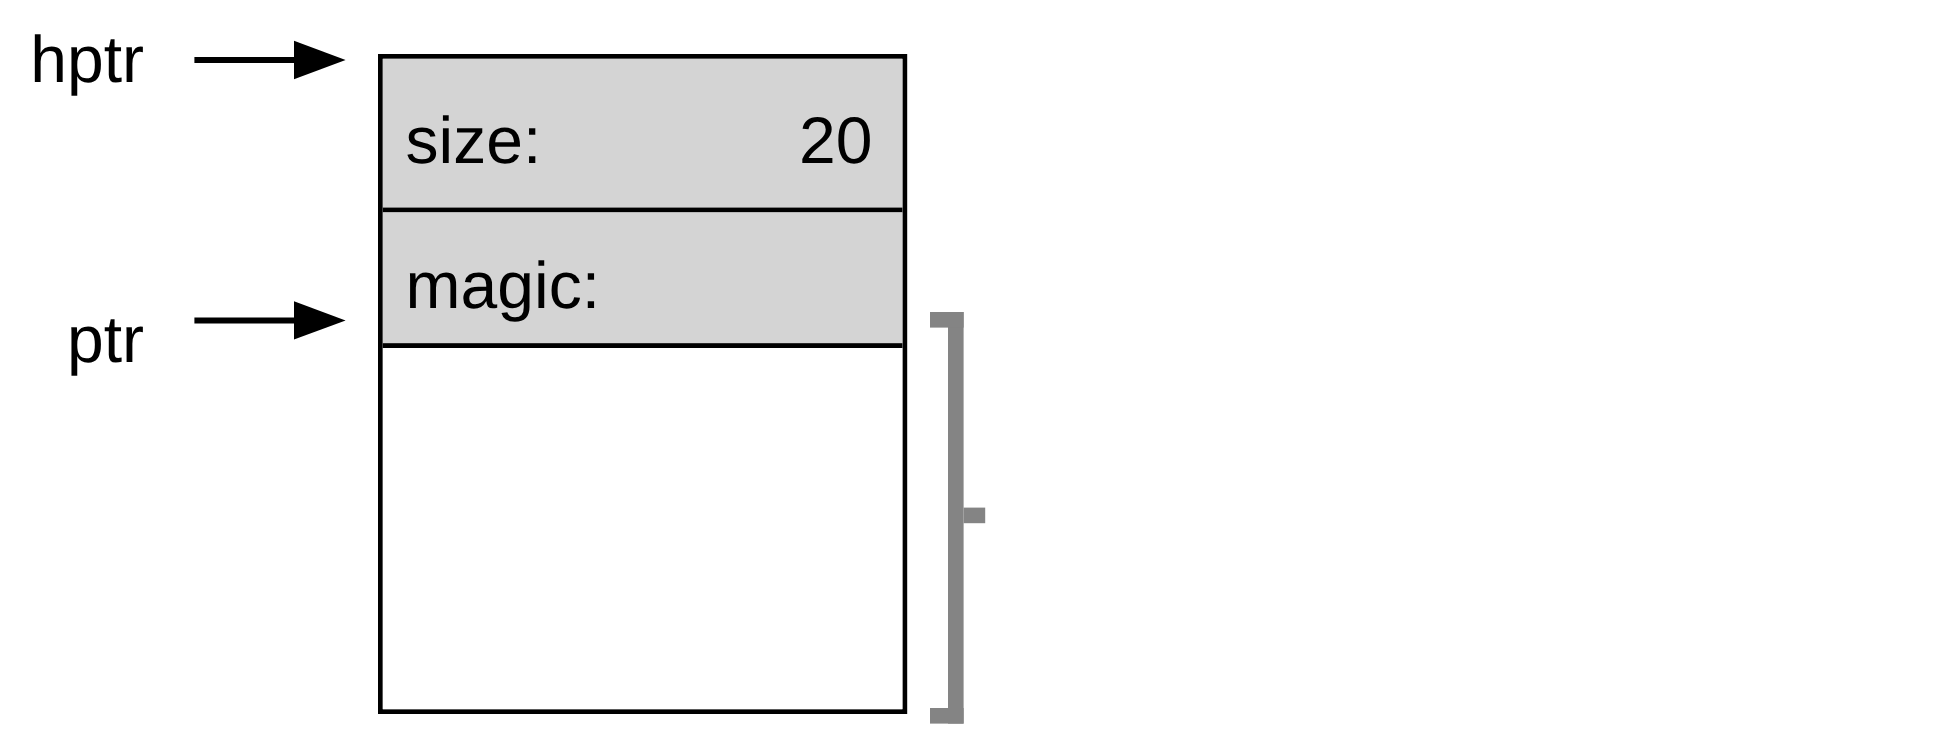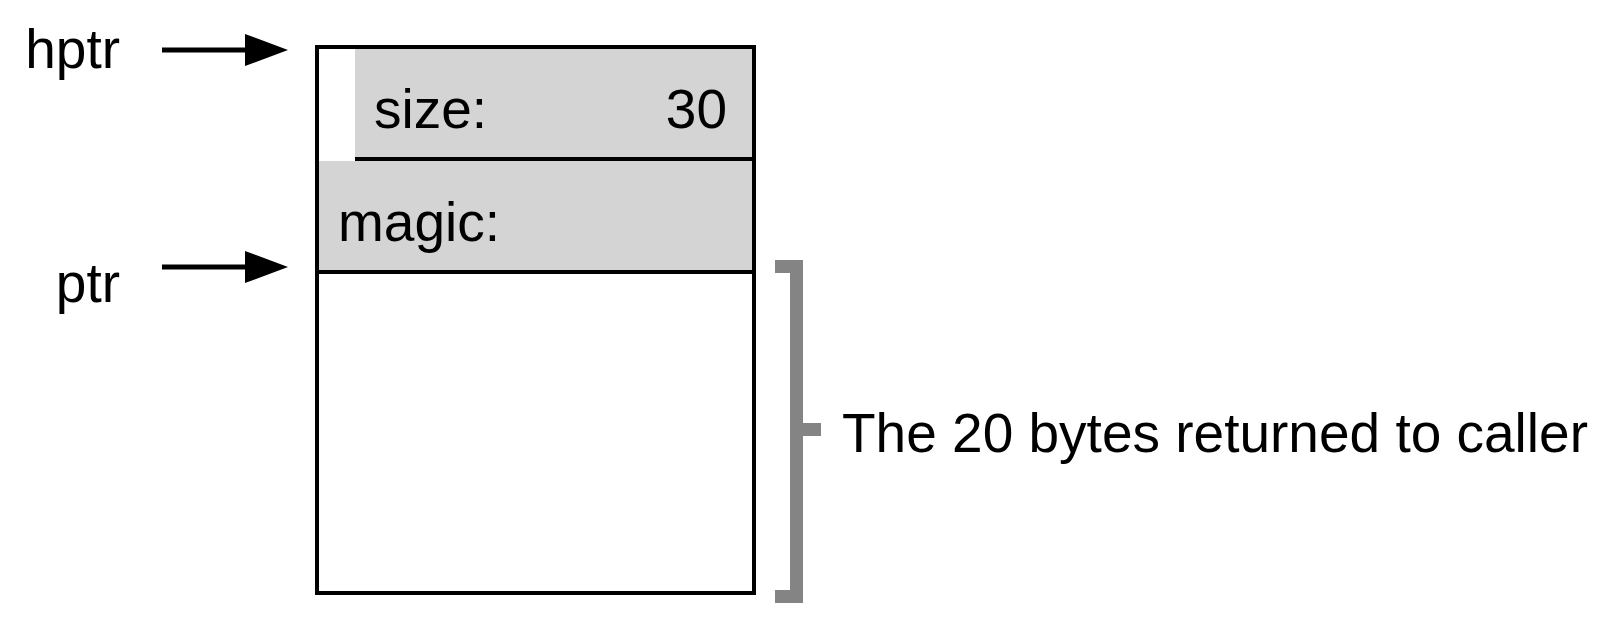--- a/index.html
+++ b/index.html
@@ -56,24 +56,23 @@
     border-bottom: 4px solid var(--border, #000000);
     display: flex;
     align-items: center;
     font-size: 55px;
     line-height: 55px;
     padding-left: 19px;
     padding-right: 25px;
     white-space: nowrap;
   }
   .row-size {
-    height: 112px;
+    height: 128px;
     padding-top: 12px;
     justify-content: space-between;
-    margin-left: 36px;
   }
   .row-magic {
     height: 113px;
     padding-top: 14px;
     justify-content: flex-start;
     gap: 15px;
   }
   .payload-area {
     flex: 1;
     background: #ffffff;
@@ -118,30 +117,29 @@
   <div class="ptr-label ptr">ptr</div>
 
   <svg class="arrow ptr-arrow" width="130" height="36" viewBox="0 0 130 36">
     <line x1="2" y1="18" x2="90" y2="18"></line>
     <polygon points="85,2 128,18 85,34"></polygon>
   </svg>
 
   <div class="mem-box">
     <div class="hdr-row row-size">
       <span>size:</span>
-      <span>30</span>
+      <span>20</span>
     </div>
     <div class="hdr-row row-magic">
       <span>magic:</span>
     </div>
     <div class="payload-area"></div>
   </div>
 
   <div class="bracket">
     <div class="b-vbar"></div>
     <div class="b-top"></div>
     <div class="b-bottom"></div>
     <div class="b-tick"></div>
   </div>
 
-  <div class="caption">The 20 bytes returned to caller</div>
 
 </div>
 
 </body></html>

